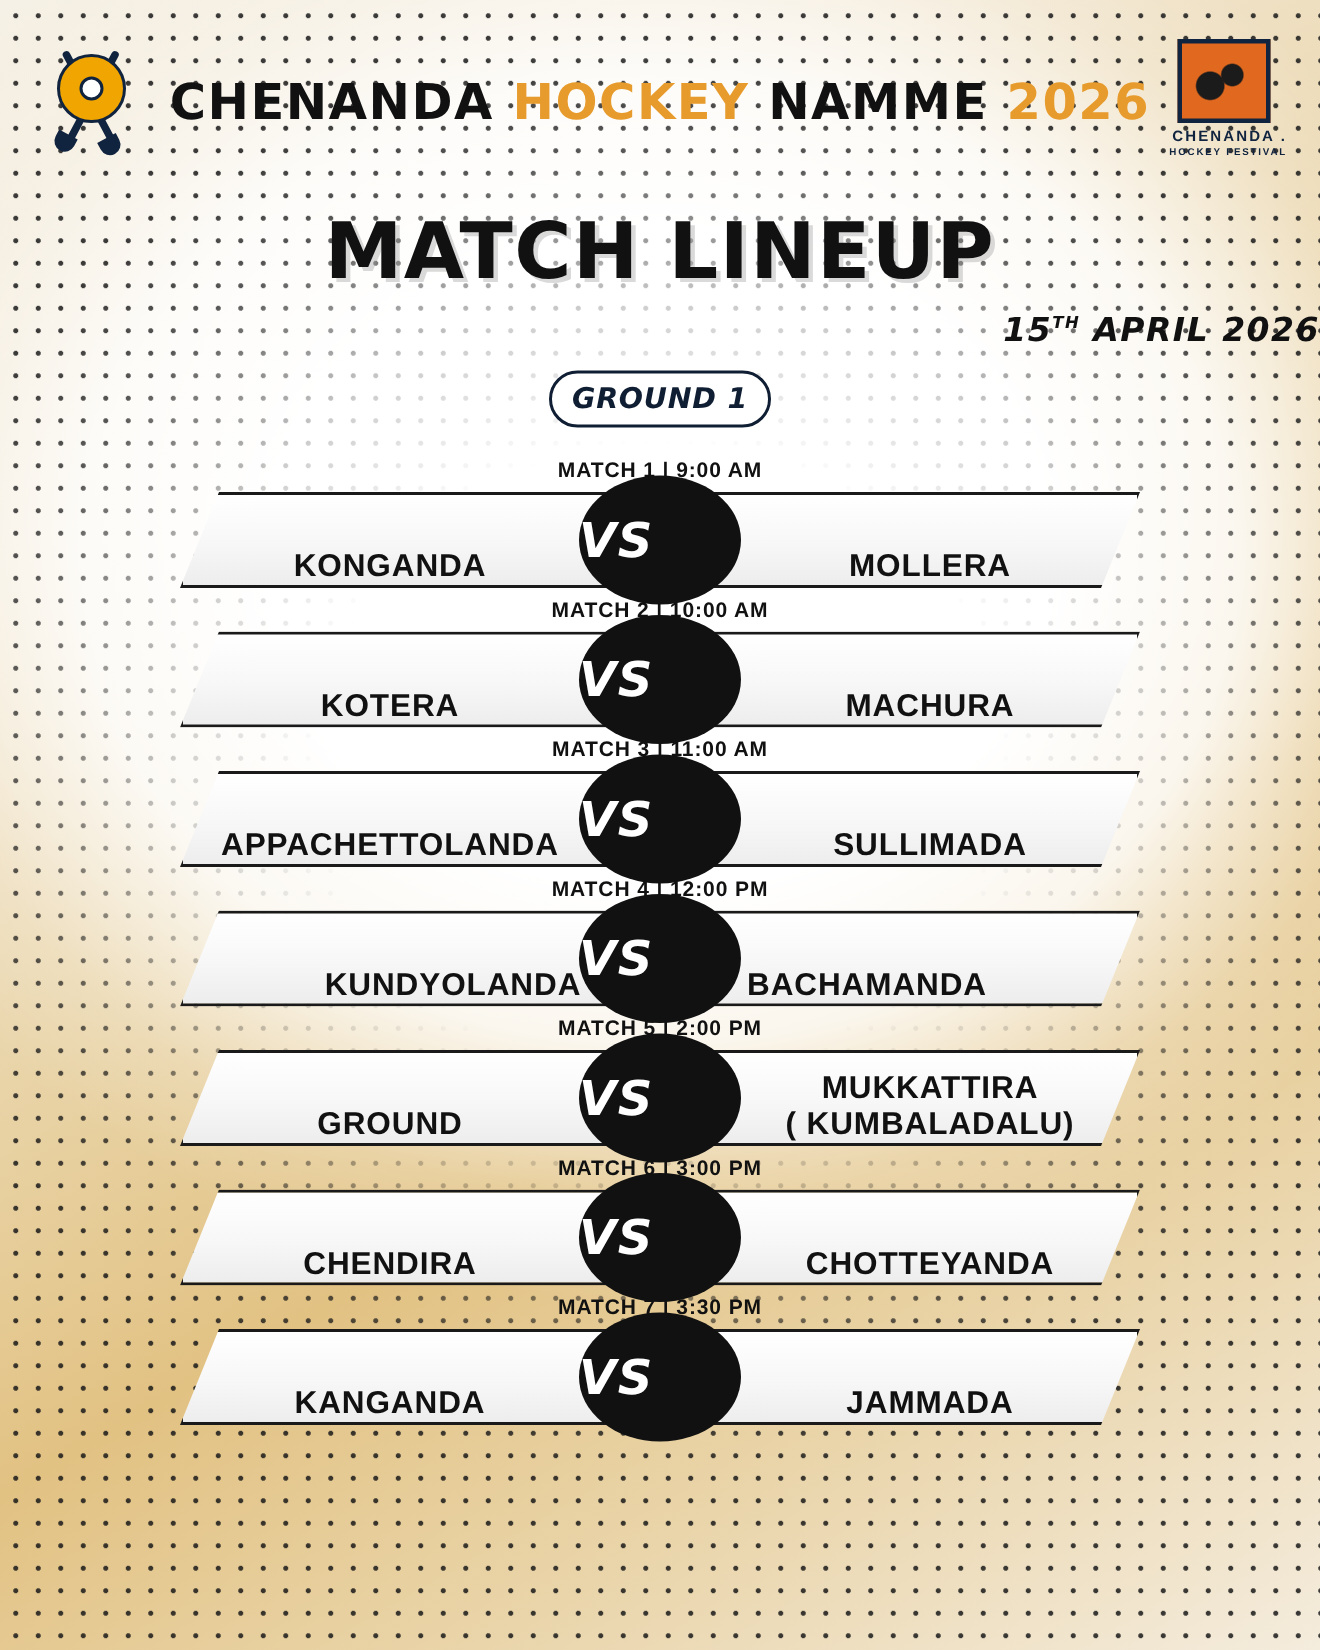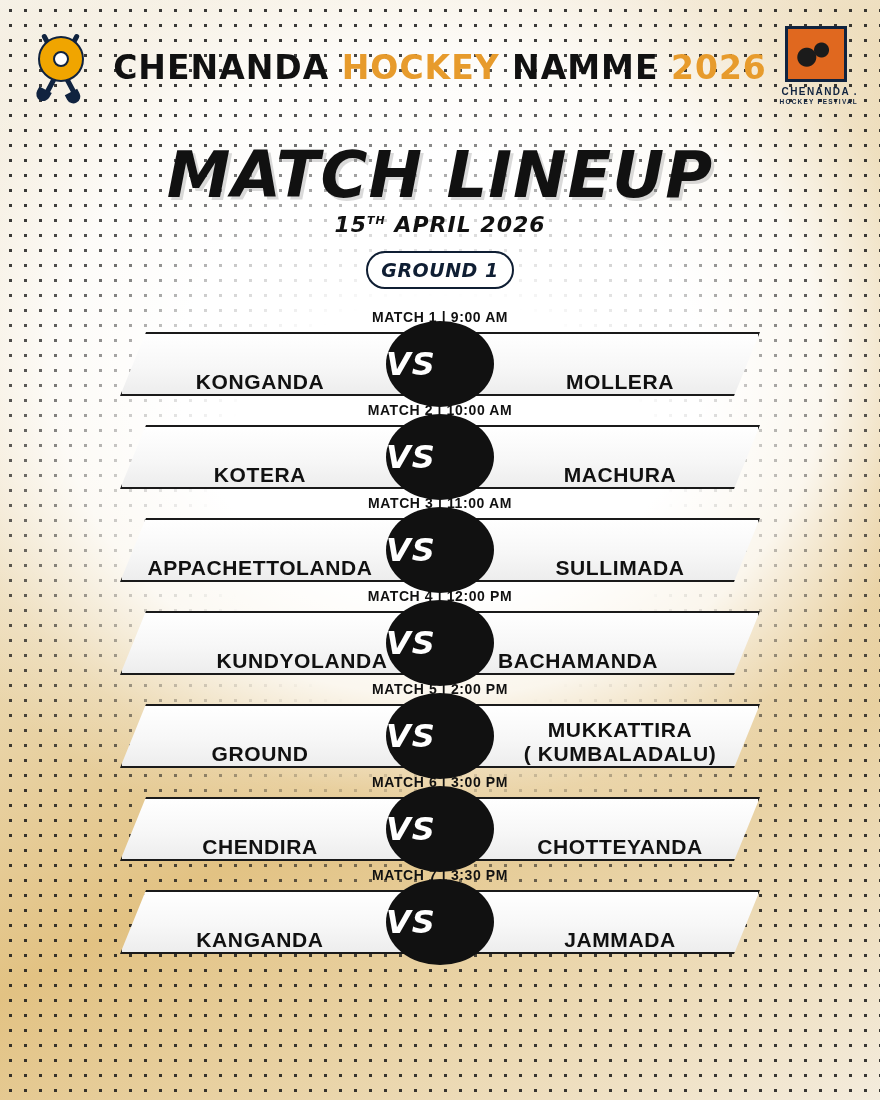--- a/index.html
+++ b/index.html
@@ -92,30 +92,31 @@
     font-size:33px; font-weight:800; letter-spacing:1px;
     color:#111; font-style:normal;
     font-family:"DejaVu Sans", sans-serif;
   }
   .brandline .hl{ color:#e79b2c; }
   .brandline .yr{ color:#e79b2c; }
 
   .title{
     text-align:center;
     font-family:"DejaVu Sans", sans-serif;
-    font-size:64px; font-weight:800; font-style:italic;
+    font-size:52px; font-weight:800; 
     letter-spacing:1px; color:#111;
     margin-top:8px;
     text-shadow:3px 3px 0 rgba(150,150,150,.35);
   }
   .subtitle{
-    text-align:center;
+    text-align:right;
     font-family:"DejaVu Sans", sans-serif;
     font-style:italic; font-weight:800;
     font-size:22px; letter-spacing:1px; color:#111;
+    margin-top:10px;
   }
   .subtitle sup{ font-size:11px; }
 
   .ground-pill{
     margin:14px auto 0;
     width:148px; height:38px;
     border:2px solid #0f1e33;
     border-radius:19px;
     display:flex; align-items:center; justify-content:center;
     background:#ffffff;

